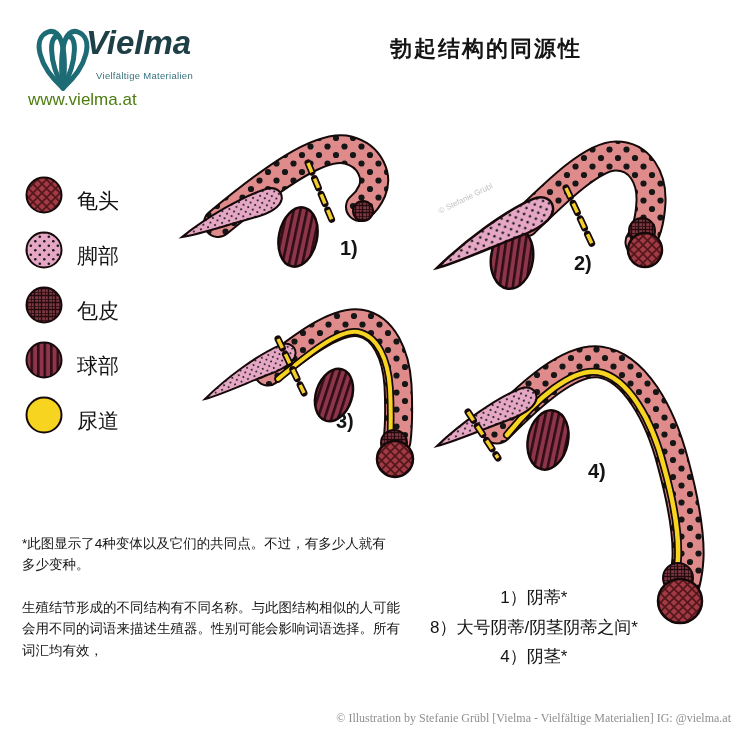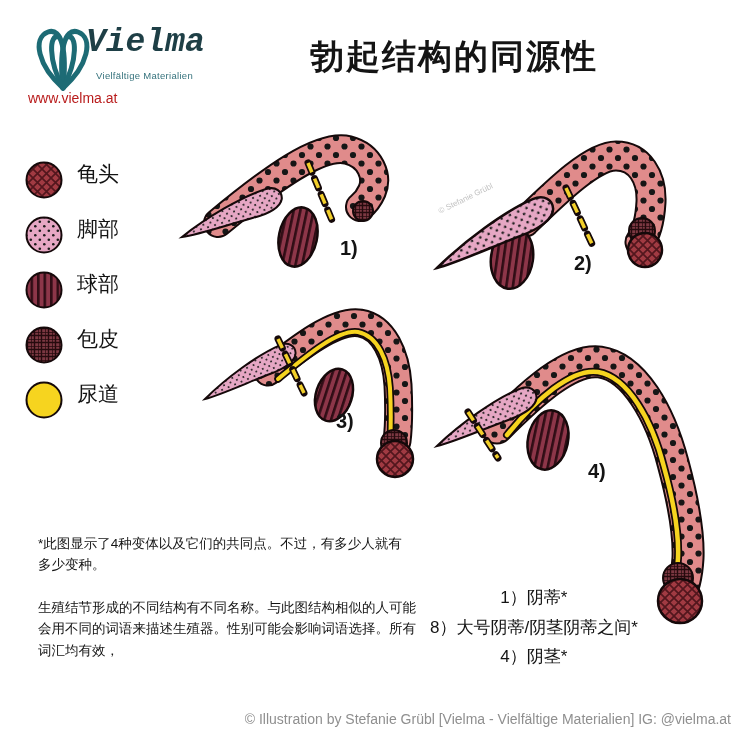--- a/index.html
+++ b/index.html
@@ -2,46 +2,46 @@
 <html><head>
 <meta charset="utf-8">
 <style>
   * { margin:0; padding:0; box-sizing:border-box; }
   html,body { width:745px; height:745px; }
   body { position:relative; background:#ffffff; font-family:"Liberation Sans",sans-serif; color:#141414; overflow:hidden; }
   .abs { position:absolute; }
 
   .logo { left:24px; top:16px; width:220px; height:102px; }
   .logo-heart { left:2px; top:2px; }
-  .logo-wordmark { left:62px; top:8px; font-family:Liberation Mono, monospace; font-style:italic; font-weight:bold; font-size:33px; color:#1e3f46; }
+  .logo-wordmark { left:62px; top:8px; font-family:Liberation Sans, sans-serif; font-style:italic; font-weight:bold; font-size:33px; color:#1e3f46; }
   .logo-tagline { left:72px; top:54px; font-size:9.5px; color:#35727c; letter-spacing:.3px;text-align:center; }
-  .logo-url { left:4px; top:74px; font-size:14px; color:#b91c1c; }
+  .logo-url { left:4px; top:74px; font-size:17px; color:#4d7c0f; }
 
-  .title { left:244px; top:34px; width:420px; text-align:center; font-size:34px; font-weight:700; letter-spacing:2px; }
+  .title { left:276px; top:34px; width:420px; text-align:center; font-size:22px; font-weight:700; letter-spacing:2px; }
 
   .legend { left:24px; top:160px; }
-  .legend-row { display:flex; align-items:flex-start; gap:13px; height:55px; }
+  .legend-row { display:flex; align-items:flex-end; gap:13px; height:55px; }
   .legend-label { font-size:21px; }
 
   .fig-label { font-size:20px; font-weight:600; }
   .fig1-label { left:340px; top:237px; }
   .fig2-label { left:574px; top:252px; }
   .fig3-label { left:336px; top:410px; }
   .fig4-label { left:588px; top:460px; }
 
   .watermark { left:436px; top:194px; font-size:8px; color:#c2c2c2; transform:rotate(-26deg); }
 
-  .note { left:22px; font-size:13.5px; line-height:1.58;margin-left:16px; }
+  .note { left:22px; font-size:13.5px; line-height:1.58; }
   .note-1 { top:533px; width:370px; }
   .note-2 { top:597px; width:384px; }
 
   .vlist { left:430px; top:583px; font-size:17px; }
   .vlist-item { line-height:29.5px;text-align:center; }
 
-  .footer { right:14px; top:711px; left:150px; text-align:right; font-size:14px; color:#8f8f8f; }
+  .footer { right:14px; top:711px; left:150px; text-align:right; font-size:12px; color:#8f8f8f;font-family:Liberation Serif, serif; }
 </style>
 </head>
 <body>
 
 <svg width="0" height="0" style="position:absolute" aria-hidden="true">
   <defs>
     <pattern id="pat-glans" width="9" height="9" patternUnits="userSpaceOnUse">
       <rect width="9" height="9" fill="#a13a42"></rect>
       <path d="M0 0L9 9M9 0L0 9" stroke="#53161d" stroke-width="1.7"></path>
     </pattern>
@@ -90,29 +90,29 @@
     <span class="legend-label">龟头</span>
   </div>
   <div class="legend-row">
     <svg width="40" height="40">
         <circle cx="20" cy="20" r="17.5" fill="url(#pat-crura)" stroke="#15090a" stroke-width="2"></circle>
       </svg>
     <span class="legend-label">脚部</span>
   </div>
   <div class="legend-row">
     <svg width="40" height="40">
+        <circle cx="20" cy="20" r="17.5" fill="url(#pat-foreskin)" stroke="#15090a" stroke-width="2"></circle>
+      </svg>
+    <span class="legend-label">包皮</span>
+  </div>
+  <div class="legend-row">
+    <svg width="40" height="40">
         <circle cx="20" cy="20" r="17.5" fill="url(#pat-bulb)" stroke="#15090a" stroke-width="2"></circle>
       </svg>
     <span class="legend-label">球部</span>
-  </div>
-  <div class="legend-row">
-    <svg width="40" height="40">
-        <circle cx="20" cy="20" r="17.5" fill="url(#pat-foreskin)" stroke="#15090a" stroke-width="2"></circle>
-      </svg>
-    <span class="legend-label">包皮</span>
   </div>
   <div class="legend-row">
     <svg width="40" height="40">
         <circle cx="20" cy="20" r="17.5" fill="#f6d41f" stroke="#15090a" stroke-width="2"></circle>
       </svg>
     <span class="legend-label">尿道</span>
   </div>
 </div>
 
 <svg class="abs" style="left:170px;top:125px" width="230" height="170" viewBox="0 0 230 170">

